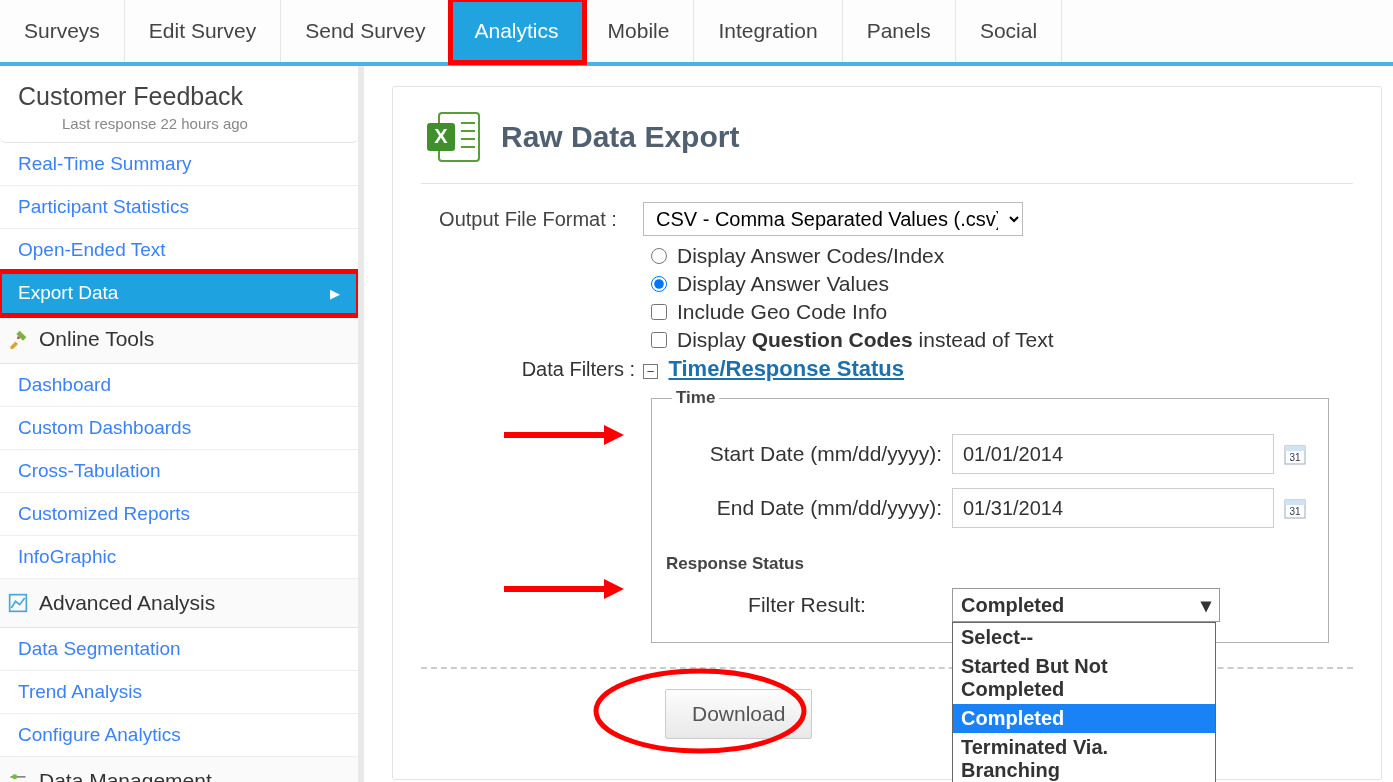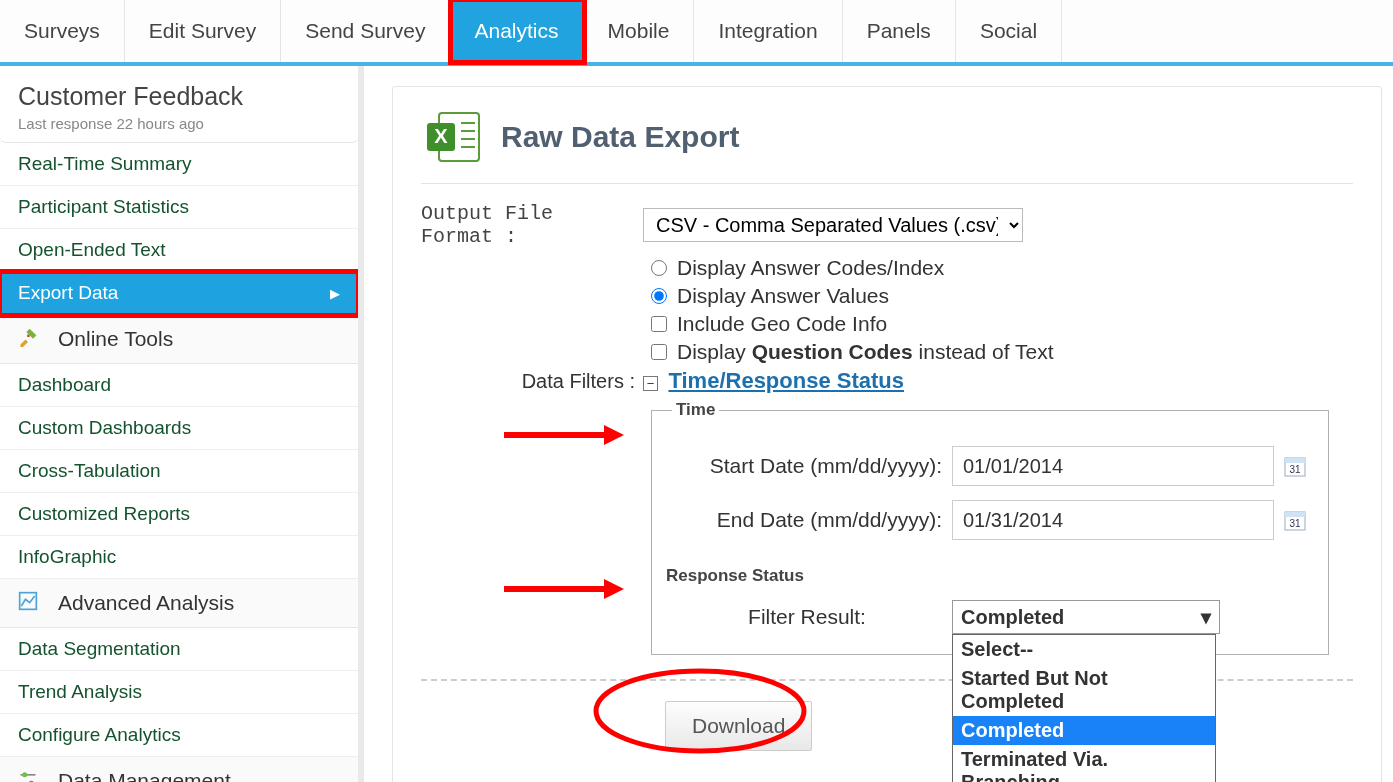--- a/index.html
+++ b/index.html
@@ -57,50 +57,51 @@
     border-radius: 6px;
   }
   .sb-title {
     font-size: 25px;
     color: #444;
   }
   .sb-sub {
     font-size: 15px;
     color: #888;
     margin-top: 4px;
+    margin-left: 44px;
   }
   .sb-item {
     padding: 10px 18px;
     font-size: 19px;
-    color: #14532d;
+    color: #3b82f6;
     border-bottom: 1px solid #eee;
     cursor: pointer;
     display: flex;
     justify-content: space-between;
     align-items: center;
   }
   .sb-item.active {
     background: #1ea2e0;
     color: #fff;
   }
   .sb-item.active .chevron {
     color: #fff;
   }
   .chevron {
     font-size: 13px;
     color: #fff;
   }
   .sb-section {
-    padding: 12px 18px;
+    padding: 12px 8px;
     font-size: 21px;
     color: #333;
     border-bottom: 1px solid #e5e5e5;
     display: flex;
-    align-items: flex-start;
-    gap: 20px;
+    align-items: center;
+    gap: 11px;
     background: #fafafa;
   }
   .sb-section .sec-icon {
     width: 20px;
     height: 20px;
     display: inline-flex;
     align-items: center;
     justify-content: center;
   }
 
@@ -136,25 +137,24 @@
     color: #506070;
   }
 
   .form-row {
     display: flex;
     align-items: center;
     margin-bottom: 8px;
   }
   .form-label {
     width: 222px;
-    text-align: left;
+    text-align: center;
     font-size: 20px;
     color: #444;
     padding-right: 8px;
-    font-family: Liberation Mono, monospace;
   }
   select.big-select {
     font-size: 20px;
     padding: 4px 8px;
     border: 1px solid #bbb;
     background: #fff;
     width: 380px;
   }
 
   .radio-group, .check-group {

